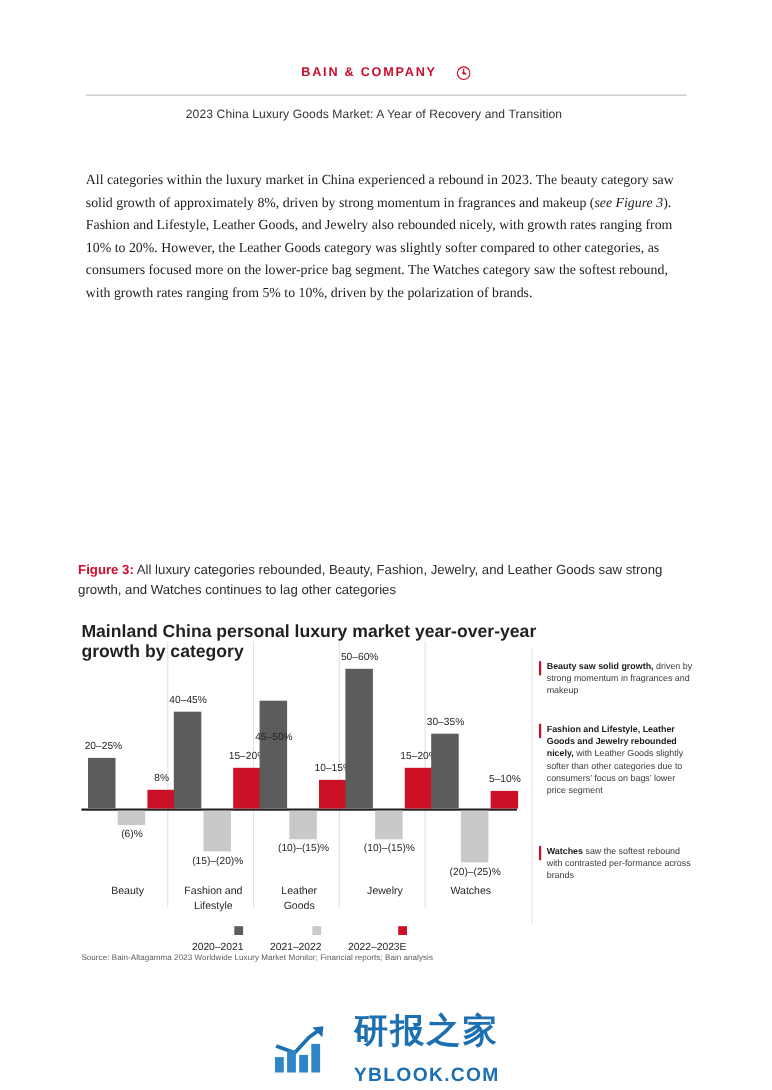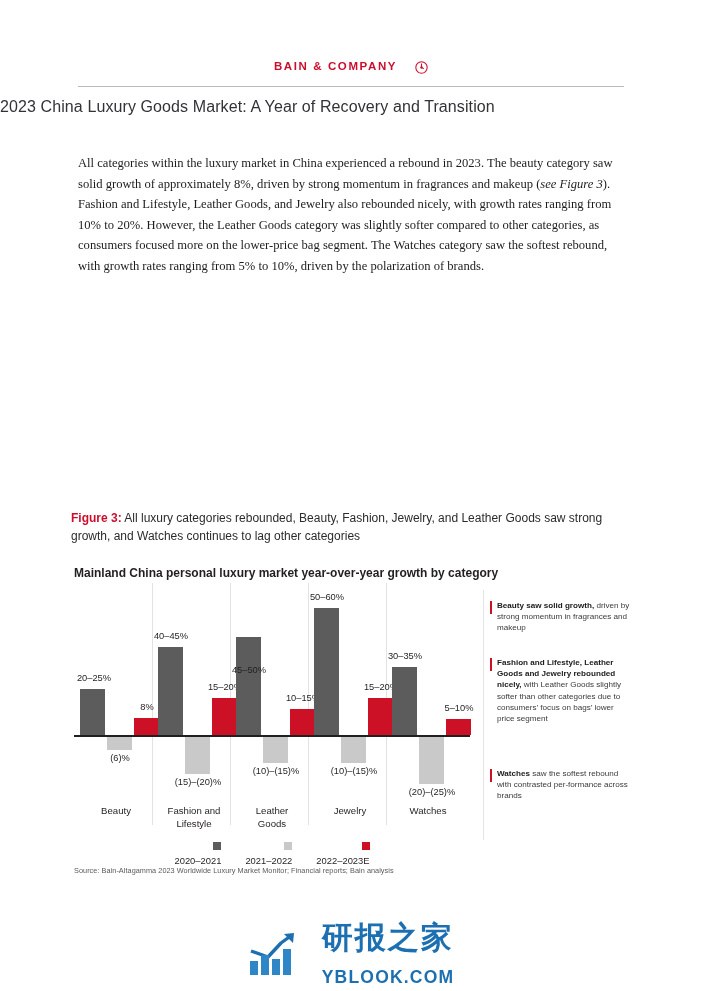--- a/index.html
+++ b/index.html
@@ -24,21 +24,21 @@
     letter-spacing:1.6px;
   }
   .brand-mark { display:inline-block; width:13px; height:13px; }
 
   .rule-top {
     position:absolute; left:78px; top:86px; width:546px; height:1px;
     background:#b9babc;
   }
   .doc-subtitle {
     position:absolute; left:0; top:98px; width:680px;
-    text-align:left; font-size:16px; color:#333236;
+    text-align:center; font-size:11px; color:#333236;
     letter-spacing:.1px;
   }
 
   
   .body-copy {
     position:absolute; left:78px; top:153px; width:548px;
     font-family:"Liberation Serif", serif;
     font-size:12.6px; line-height:20.5px; color:#1c1c1c;
     text-align:left;
   }
@@ -46,21 +46,21 @@
 
   
   .fig-caption {
     position:absolute; left:71px; top:509px; width:556px;
     font-size:12px; line-height:18px; color:#2b2b2b;
   }
   .fig-caption .fig-label { color:#cc0e2d; font-weight:bold; }
 
   .chart-title {
     position:absolute; left:74px; top:566px; width:430px;
-    font-size:12px; font-weight:bold; color:#231f20;
+    font-size:16px; font-weight:bold; color:#231f20;
   }
 
   
   .chart {
     position:absolute; left:74px; top:583px;
     width:396px; height:255px;
   }
   .sep { position:absolute; top:0; width:1px; height:242px; background:#e2e2e2; }
 
   .baseline {

